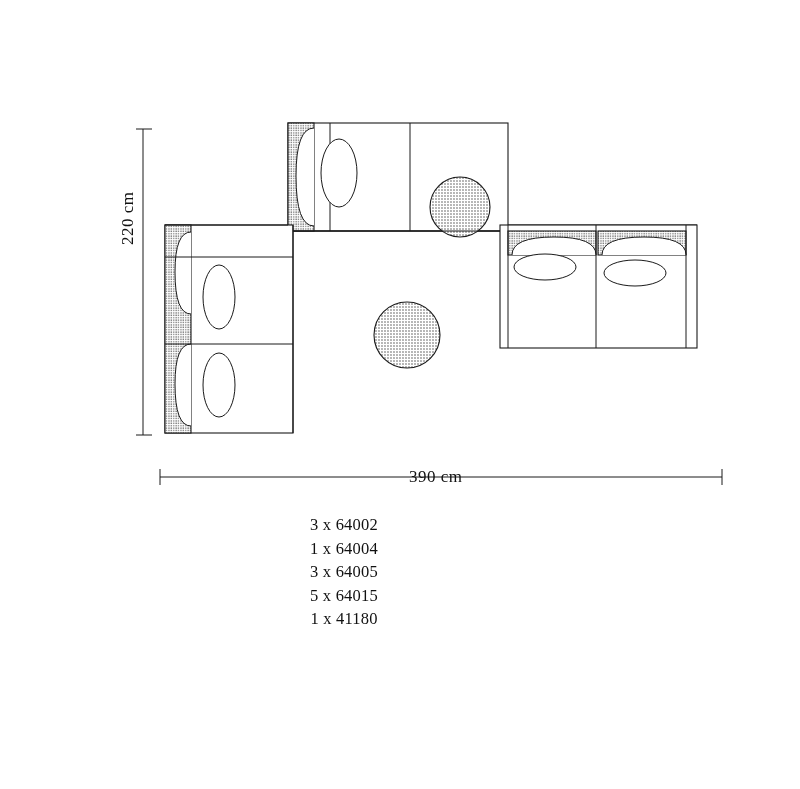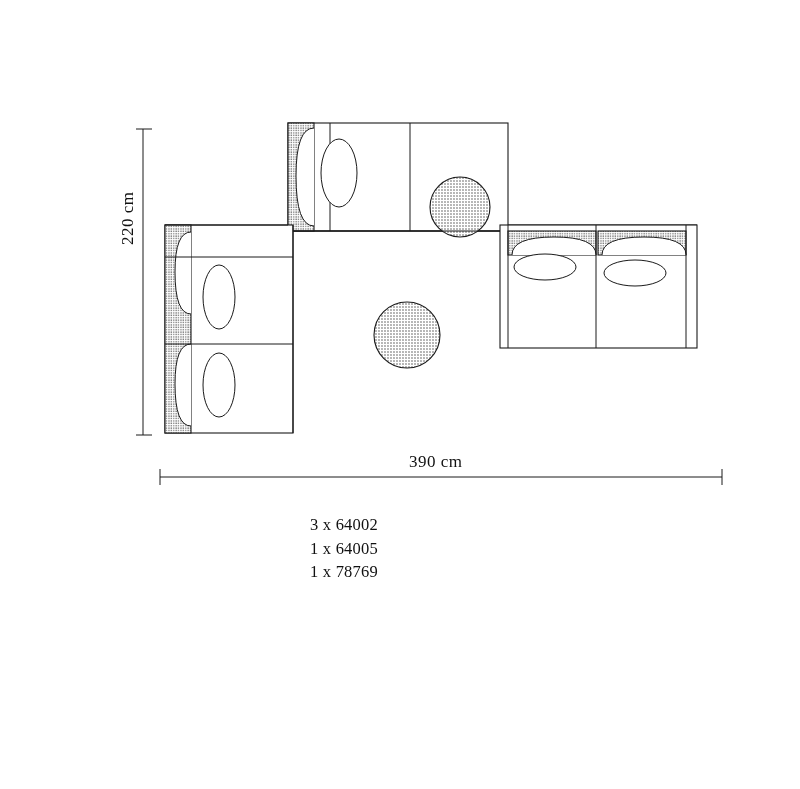--- a/index.html
+++ b/index.html
@@ -37,21 +37,21 @@
     white-space: nowrap;
   }
   #height-dim-label {
     left: 118px;
     top: 245px;
     transform: rotate(-90deg);
     transform-origin: left top;
   }
   #width-dim-label {
     left: 409px;
-    top: 452px;
+    top: 467px;
   }
   #parts-list {
     position: absolute;
     left: 0;
     top: 513px;
     width: 688px;
     text-align: center;
   }
   #parts-list .part-item {
     font-family: "Liberation Serif", serif;
@@ -153,17 +153,19 @@
       <circle cx="407" cy="335" r="33" fill="url(#hatchDots)" stroke="#1a1a1a" stroke-width="1.1"></circle>
     </g>
   </svg>
 
   <div class="dim-label" id="height-dim-label">220 cm</div>
 
   <div class="dim-label" id="width-dim-label">390 cm</div>
 
   <div id="parts-list">
     <div class="part-item">3 x 64002</div>
-    <div class="part-item">1 x 64005</div>
-    <div class="part-item">1 x 78769</div>
+    <div class="part-item">1 x 64004</div>
+    <div class="part-item">3 x 64005</div>
+    <div class="part-item">5 x 64015</div>
+    <div class="part-item">1 x 41180</div>
   </div>
 
 </div>
 
 </body></html>

